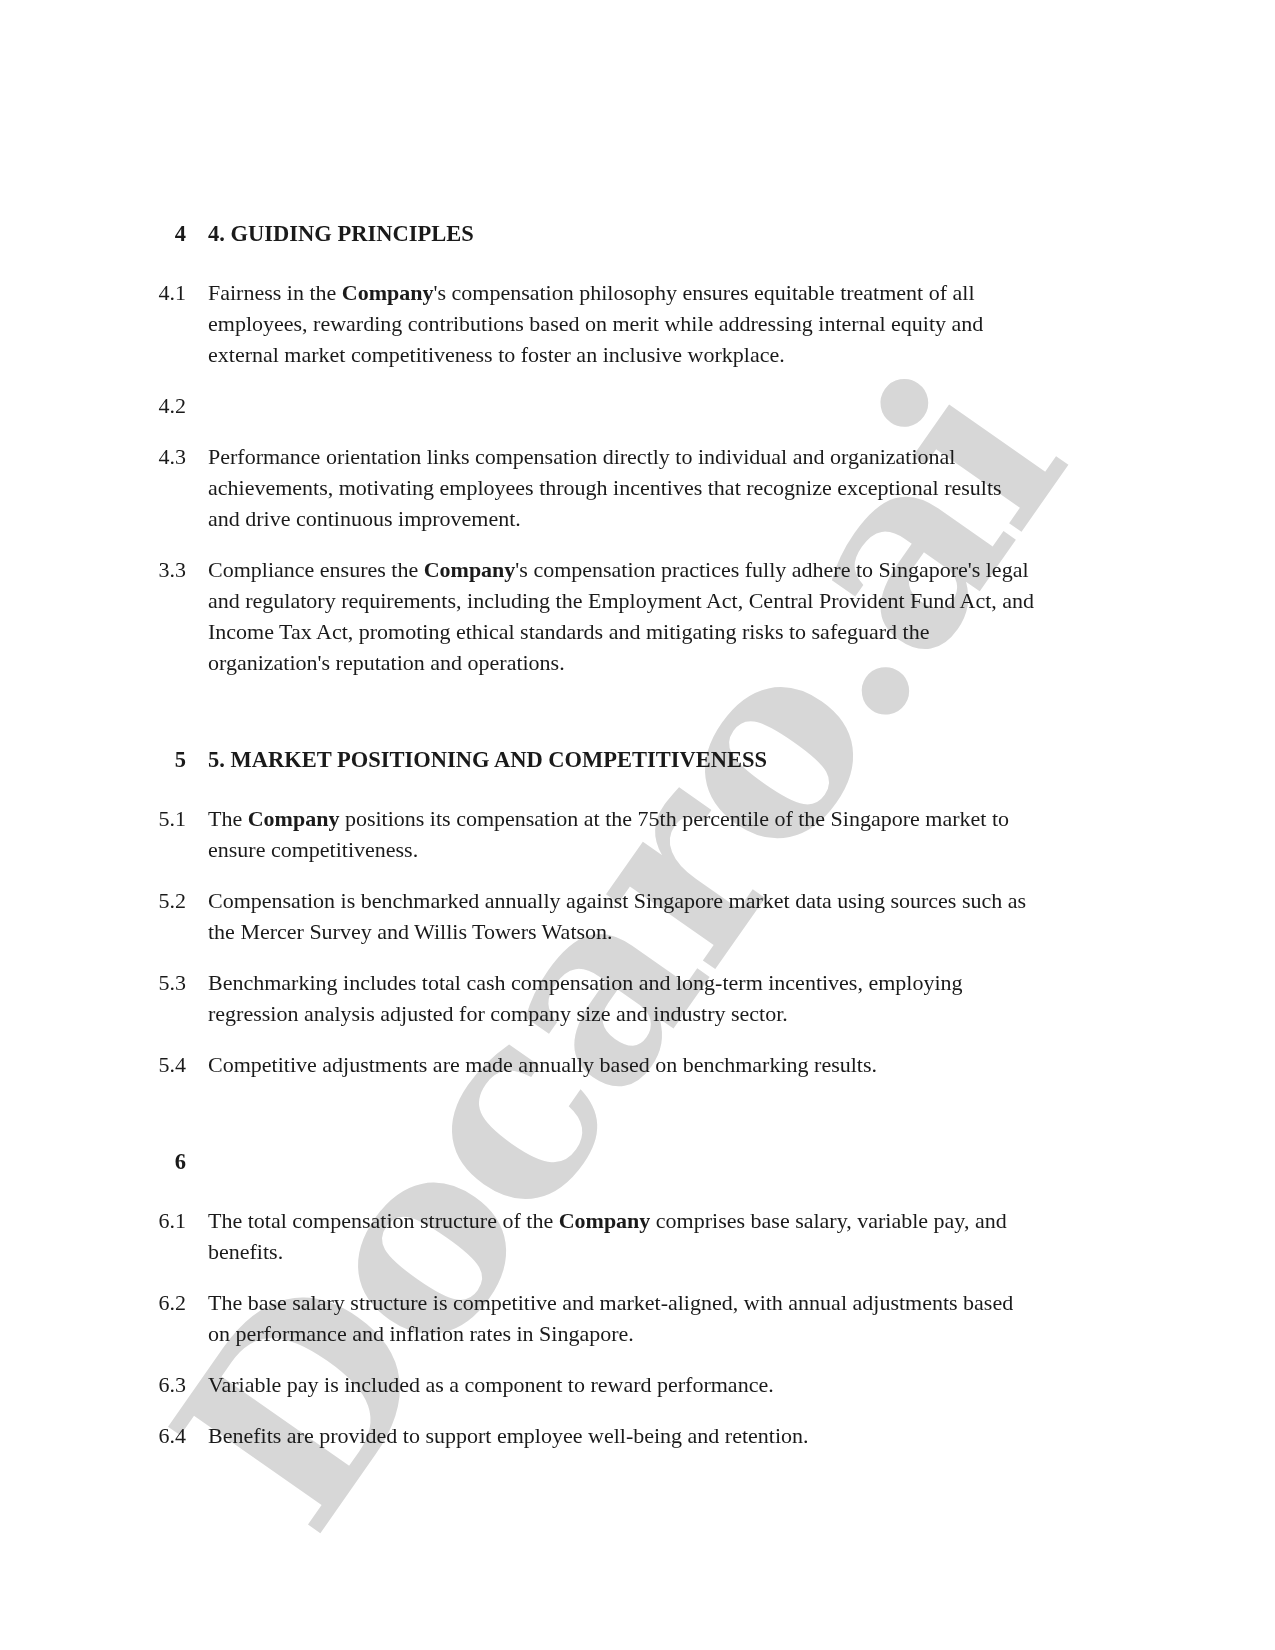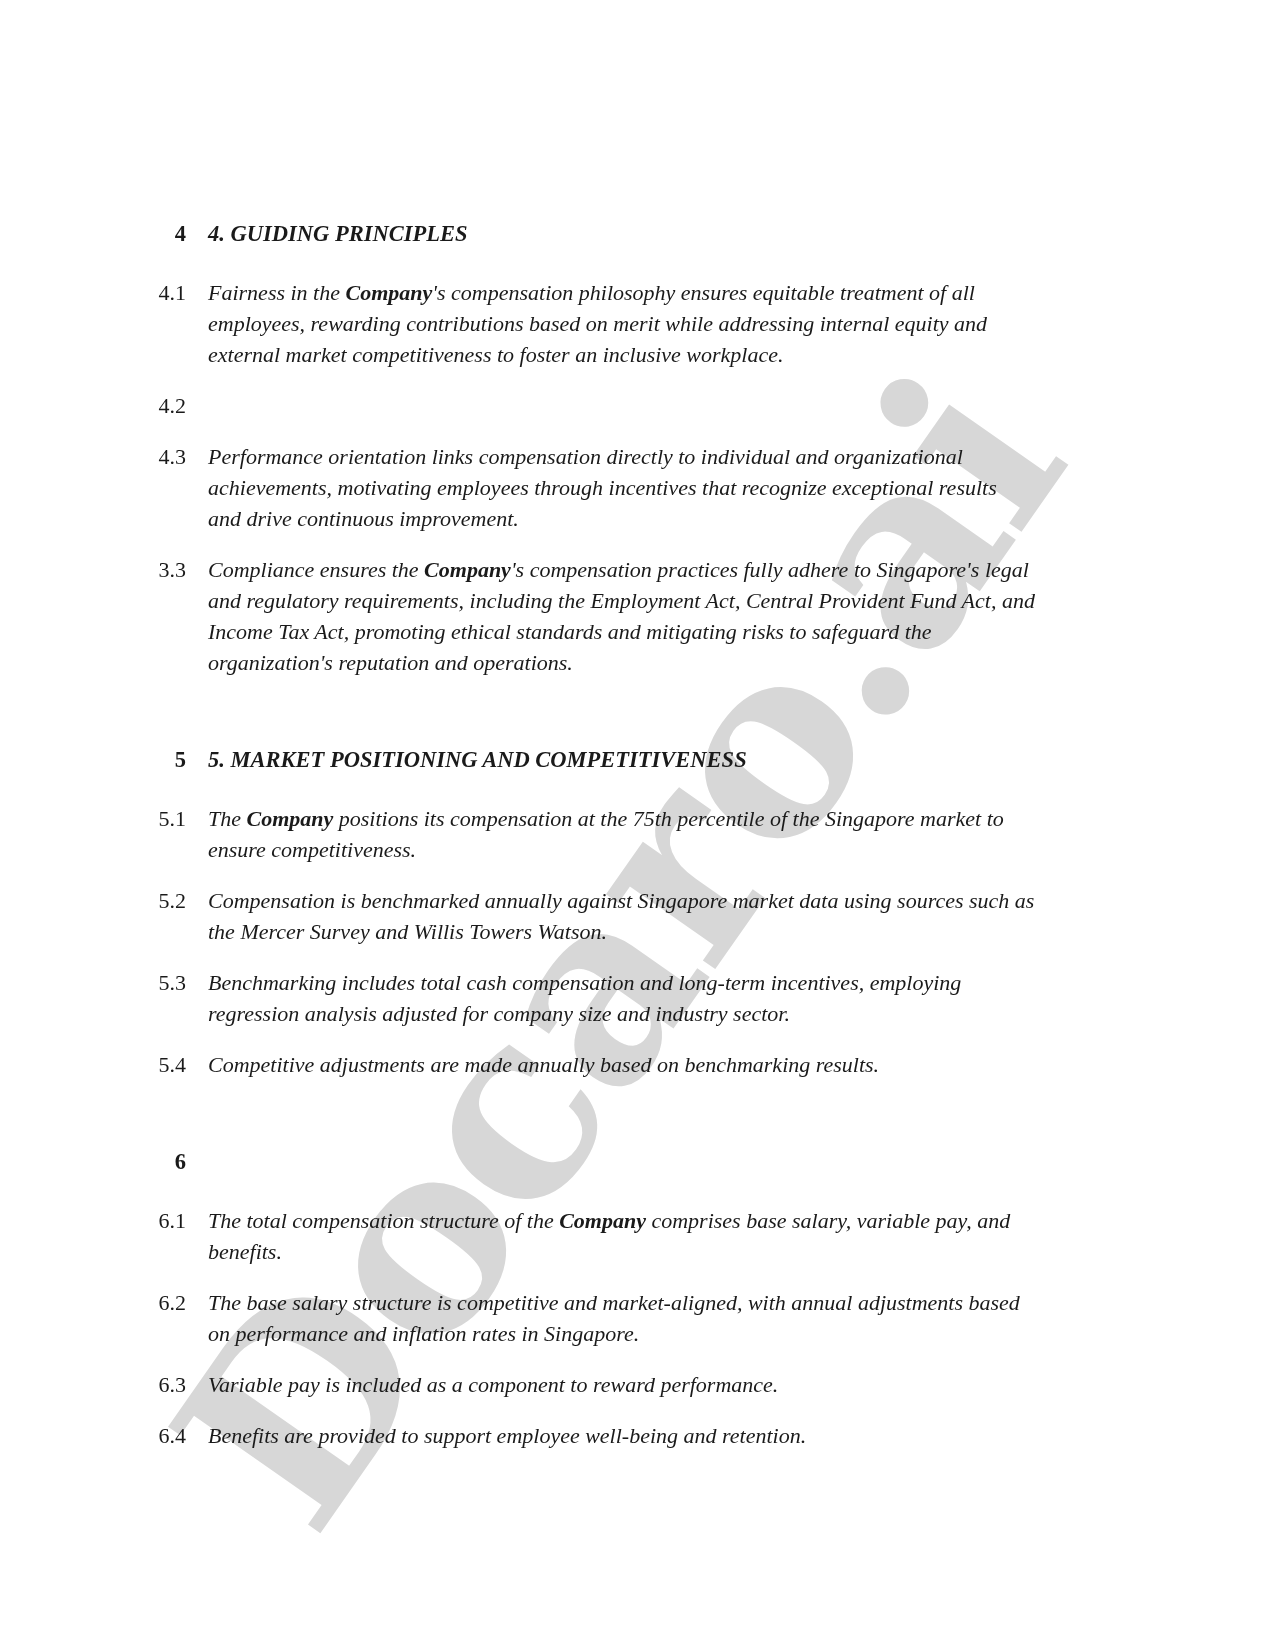--- a/index.html
+++ b/index.html
@@ -44,21 +44,20 @@
     align-items: flex-start;
   }
   .num {
     flex: 0 0 186px;
     text-align: right;
   }
   .body-text {
     margin-left: 22px;
     width: 940px;
     white-space: pre-line;
-    font-style: italic;
   }
   .row.heading { margin-top: 66px; margin-bottom: 28px; }
   section:first-child .row.heading { margin-top: 0; }
   .row.heading .num,
   .row.heading .body-text {
     font-weight: bold;
     font-size: 22.5px;
   }
   .row.para { margin-bottom: 20px; }
   b { font-weight: bold; }

